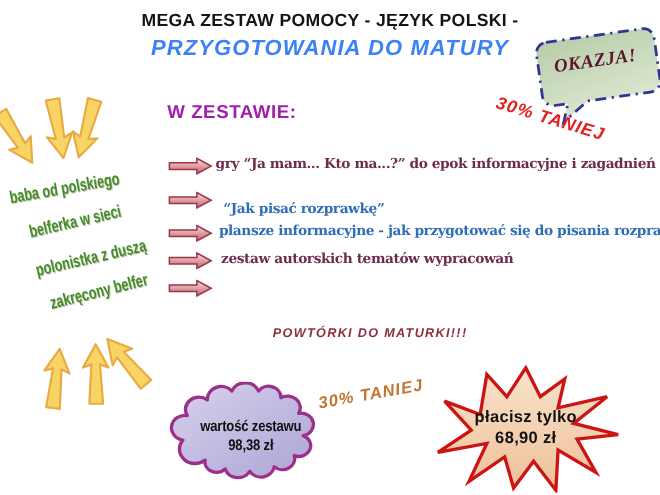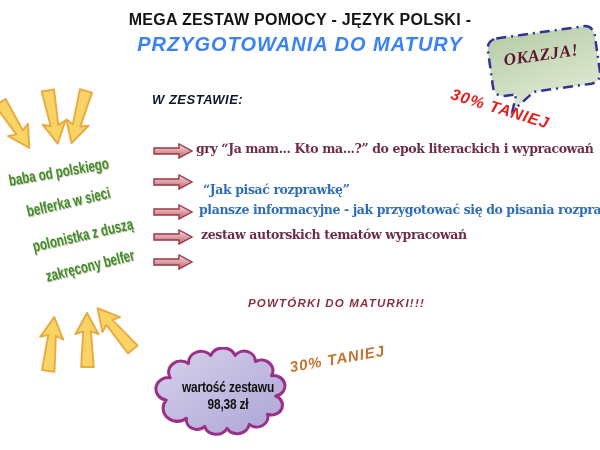--- a/index.html
+++ b/index.html
@@ -29,21 +29,21 @@
     letter-spacing:1px;white-space:nowrap;
   }
   .discount-bottom{
     position:absolute;left:289px;top:350px;transform:rotate(-10deg);
     font-weight:700;font-style:italic;font-size:15px;color:#c2752e;
     letter-spacing:1px;white-space:nowrap;
   }
   
   .in-set{
     position:absolute;left:152px;top:92px;
-    font-weight:700;font-style:italic;font-size:13px;color:#0f172a;letter-spacing:.5px;
+    font-weight:700;font-size:17px;color:#a21caf;letter-spacing:.5px;
   }
   .pink-arrow{position:absolute;left:152px;width:42px;height:16px;}
   .list-text{
     position:absolute;font-family:"DejaVu Serif",serif;font-weight:700;
     font-size:12.5px;letter-spacing:-.4px;white-space:nowrap;
   }
   .maroon{color:#6e2c4c;}
   .blue{color:#2f6db8;}
   
   .yarrow{position:absolute;width:30px;height:58px;}
@@ -121,21 +121,21 @@
   <svg class="pink-arrow" style="top:204px" viewBox="0 0 42 16">
     <polygon points="2,5 27,5 27,1 40,8 27,15 27,11 2,11" fill="url(#pinkGrad)" stroke="#993747" stroke-width="1.4"></polygon>
   </svg>
   <svg class="pink-arrow" style="top:229px" viewBox="0 0 42 16">
     <polygon points="2,5 27,5 27,1 40,8 27,15 27,11 2,11" fill="url(#pinkGrad)" stroke="#993747" stroke-width="1.4"></polygon>
   </svg>
   <svg class="pink-arrow" style="top:254px" viewBox="0 0 42 16">
     <polygon points="2,5 27,5 27,1 40,8 27,15 27,11 2,11" fill="url(#pinkGrad)" stroke="#993747" stroke-width="1.4"></polygon>
   </svg>
 
-  <div class="list-text maroon" style="left:196px;top:141px">gry “Ja mam... Kto ma...?” do epok literackich i wypracowań</div>
+  <div class="list-text maroon" style="left:196px;top:141px">gry “Ja mam... Kto ma...?” do epok informacyjne i zagadnień</div>
   <div class="list-text blue" style="left:203px;top:168px">
     <span style="display:block;margin-top:14px">“Jak pisać rozprawkę”</span>
   </div>
   <div class="list-text blue" style="left:199px;top:202px">plansze informacyjne - jak przygotować się do pisania rozprawki</div>
   <div class="list-text maroon" style="left:201px;top:227px">zestaw autorskich tematów wypracowań</div>
 
   <svg class="yarrow" style="left:0px;top:96px;transform:rotate(148deg)" viewBox="0 0 30 60">
     <polygon points="15,2 27,24 19,21 22,58 9,58 11,21 3,24" fill="#f8d464" stroke="#e9a943" stroke-width="2" stroke-linejoin="round"></polygon>
   </svg>
   <svg class="yarrow" style="left:38px;top:88px;transform:rotate(170deg)" viewBox="0 0 30 60">
@@ -184,14 +184,29 @@
                a12,11 0 0 1 -22,-2
                a10.5,9.5 0 0 1 -18,-8
                a14,13 0 0 1 -20,-18 Z" fill="url(#cloudGrad)" stroke="#9b3089" stroke-width="3" stroke-linejoin="round"></path>
     </svg>
     <div class="cloud-text">
       <span>wartość zestawu</span>
       <span>98,38 zł</span>
     </div>
   </div>
 
+  <div class="burst">
+    <svg width="172" height="116" viewBox="0 0 170 114">
+      <defs>
+        <linearGradient id="burstGrad" x1="0" y1="0" x2="0" y2="1">
+          <stop offset="0" stop-color="#f8e3ca"></stop>
+            <stop offset="1" stop-color="#eec09a"></stop>
+        </linearGradient>
+      </defs>
+      <polygon points="85,2 98,28 120,12 114,38 158,28 128,52 168,62 131,66 148,96 114,76 112,112 92,86 74,110 66,82 34,104 50,70 6,78 36,58 12,32 44,44 50,8 68,28" fill="url(#burstGrad)" stroke="#cc1414" stroke-width="3" stroke-linejoin="miter"></polygon>
+    </svg>
+    <div class="burst-text">
+      <span>płacisz tylko</span>
+      <span>68,90 zł</span>
+    </div>
+  </div>
 
 </div>
 
 </body></html>

